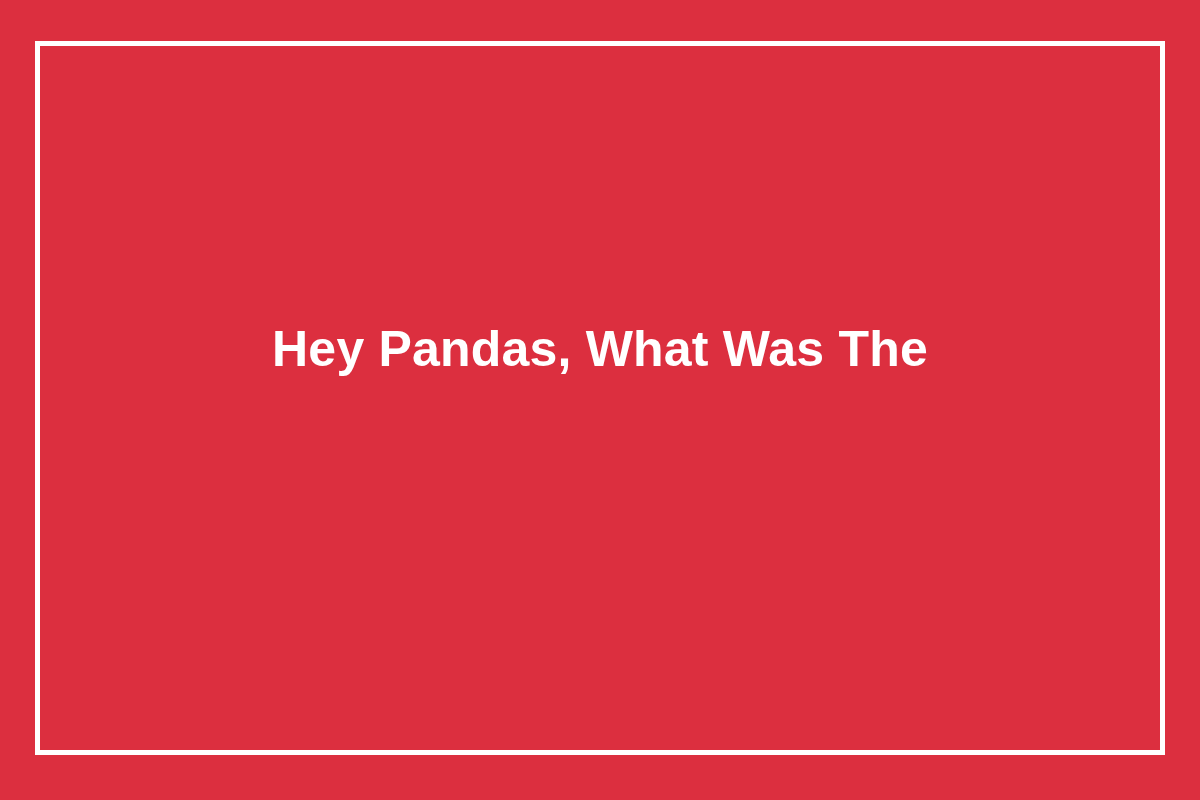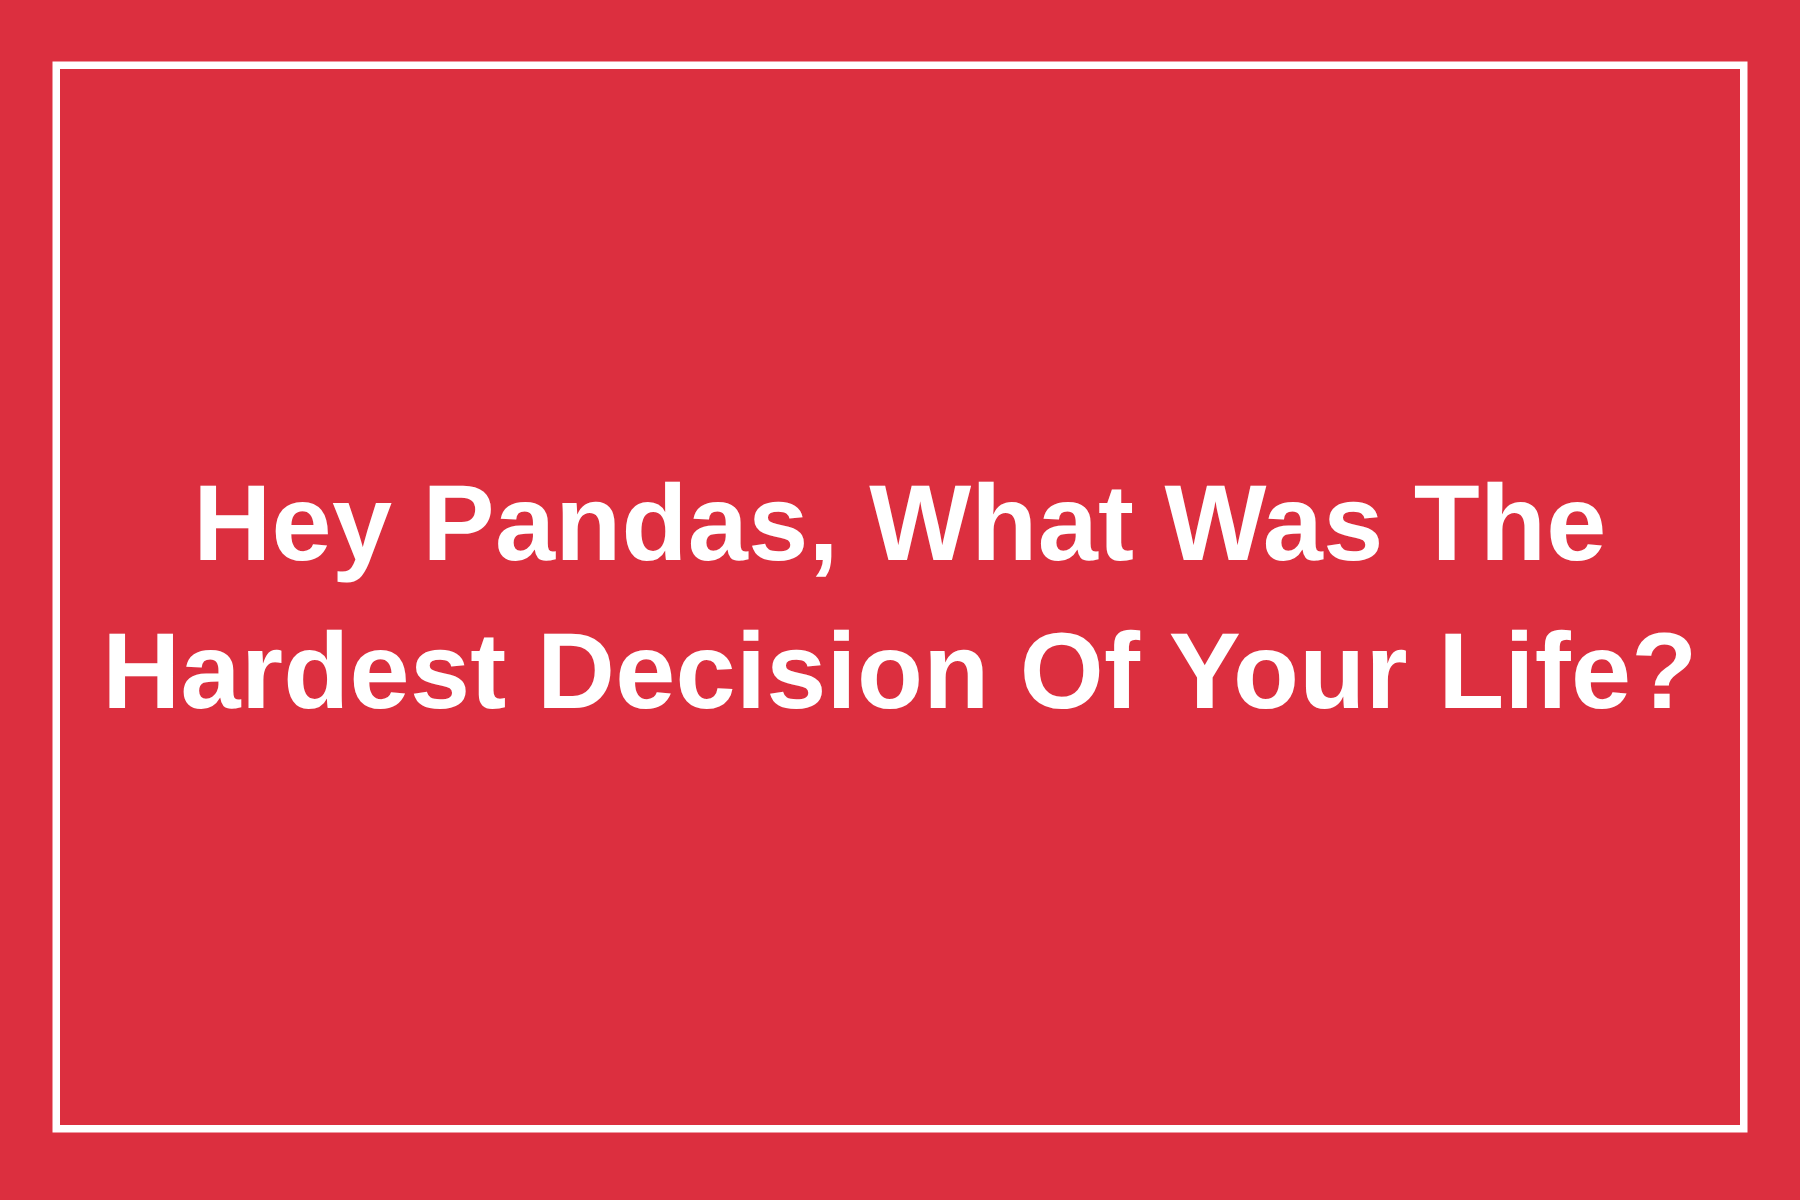--- a/index.html
+++ b/index.html
@@ -31,21 +31,21 @@
   }
 
   
   .headline {
     position: absolute;
     left: 0;
     right: 0;
     top: 300px;
     text-align: center;
     color: #ffffff;
-    font-size: 72px;
+    font-size: 50px;
     font-weight: 700;
     line-height: 99px;
     letter-spacing: 0.2px;
     padding: 0 60px;
     box-sizing: border-box;
   }
 
   .headline .line {
     display: block;
     white-space: nowrap;
@@ -53,16 +53,15 @@
 </style>
 </head>
 <body>
 
 <div class="canvas">
 
   <div class="frame"></div>
 
   <div class="headline">
     <span class="line">Hey Pandas, What Was The</span>
-    <span class="line">Hardest Decision Of Your Life?</span>
   </div>
 
 </div>
 
 </body></html>

